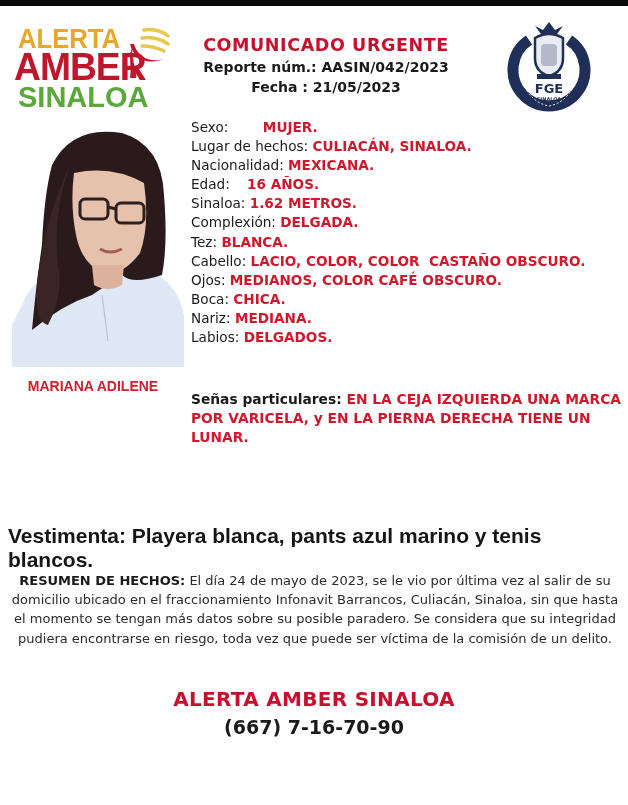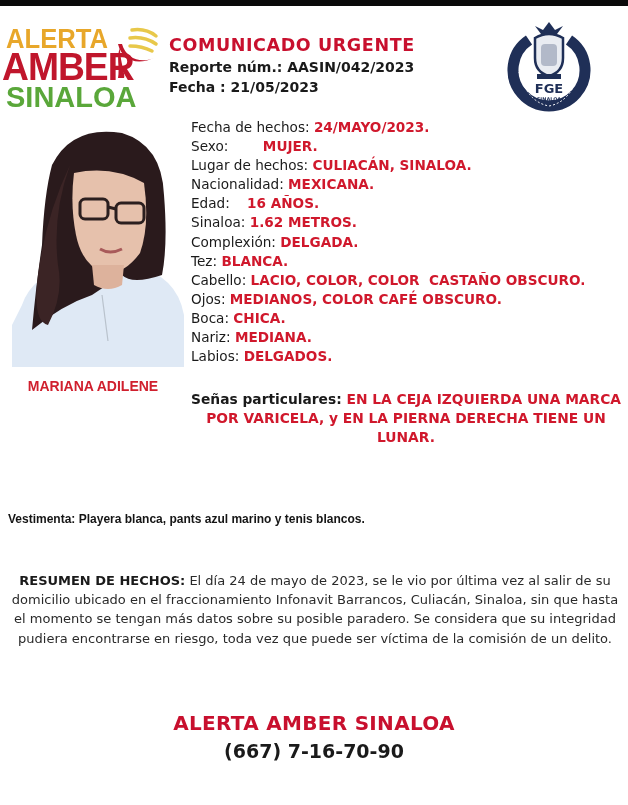--- a/index.html
+++ b/index.html
@@ -2,54 +2,54 @@
 <html><head>
 <meta charset="utf-8">
 <style>
   * { box-sizing: border-box; margin: 0; padding: 0; }
   html, body { width: 628px; height: 805px; background: #ffffff; overflow: hidden; }
   body { position: relative; font-family: "DejaVu Sans", sans-serif; color: #1a1a1a; }
 
   .top-bar { position: absolute; left: 0; top: 0; width: 628px; height: 6px; background: #0a0a0a; }
 
   
-  .amber-logo { position: absolute; left: 2px; top: 24px; width: 160px; height: 90px; }
+  .amber-logo { position: absolute; left: 14px; top: 24px; width: 160px; height: 90px; }
   .amber-logo .l1 { position: absolute; left: 4px; top: 0px; font-family: "Liberation Sans", sans-serif; font-weight: 900; font-size: 27px; color: #e8a72a; letter-spacing: 0px; transform: scaleX(0.95); transform-origin: left; }
   .amber-logo .l2 { position: absolute; left: 0px; top: 22px; font-family: "Liberation Sans", sans-serif; font-weight: 900; font-size: 38px; color: #c0162c; letter-spacing: -1px; transform: scaleX(0.98); transform-origin: left; }
   .amber-logo .l3 { position: absolute; left: 4px; top: 57px; font-family: "Liberation Sans", sans-serif; font-weight: 900; font-size: 29px; color: #5aa73a; letter-spacing: 0px; }
   .amber-logo svg { position: absolute; left: 114px; top: 2px; }
 
   
-  .header { position: absolute; left: 169px; top: 33px; width: 300px; }
+  .header { position: absolute; left: 176px; top: 33px; width: 300px; text-align: center; }
   .header .title { font-family: "DejaVu Sans", sans-serif; font-weight: bold; font-size: 17.5px; color: #c8102e; letter-spacing: 0.6px; line-height: 24px; }
   .header .sub { font-family: "DejaVu Sans", sans-serif; font-weight: bold; font-size: 14px; color: #1a1a1a; line-height: 20px; }
 
   
   .seal { position: absolute; left: 507px; top: 18px; width: 84px; height: 98px; }
 
   
   .photo { position: absolute; left: 12px; top: 125px; width: 172px; height: 242px; overflow: hidden; background: #ffffff; }
 
   .name { position: absolute; left: 2px; top: 376px; width: 182px; text-align: center; font-family: "Liberation Sans", sans-serif; font-weight: bold; font-size: 14px; color: #d0202e; line-height: 20px; }
 
   
   .details { position: absolute; left: 191px; top: 118px; width: 430px; }
   .row { font-size: 13.6px; line-height: 19.1px; color: #1a1a1a; white-space: nowrap; }
   .row .v { color: #d0182c; font-weight: bold; }
 
-  .marks { position: absolute; left: 191px; top: 390px; width: 430px; font-size: 13.8px; line-height: 19px; font-weight: bold; text-align: center; }
+  .marks { position: absolute; left: 191px; top: 390px; width: 430px; font-size: 13.8px; line-height: 19px; font-weight: bold; }
   .marks .k { color: #1a1a1a; }
   .marks .v { color: #d0182c; }
 
-  .clothing { position: absolute; left: 8px; top: 512px; width: 610px; font-family: "Liberation Sans", sans-serif; font-weight: bold; font-size: 12px; color: #151515; }
+  .clothing { position: absolute; left: 8px; top: 524px; width: 610px; font-family: "Liberation Sans", sans-serif; font-weight: bold; font-size: 21px; color: #151515; }
 
   .summary { position: absolute; left: 8px; top: 571px; width: 614px; font-size: 13px; line-height: 19.2px; color: #2a2a2a; text-align: center; }
   .summary .k { font-weight: bold; color: #1a1a1a; }
 
-  .footer { position: absolute; left: 0; top: 708px; width: 628px; text-align: center; }
+  .footer { position: absolute; left: 0; top: 684px; width: 628px; text-align: center; }
   .footer .t { font-weight: bold; font-size: 20px; color: #c8102e; line-height: 30px; letter-spacing: 0.3px; }
   .footer .p { font-weight: bold; font-size: 19px; color: #1a1a1a; line-height: 27px; }
 </style>
 </head>
 <body>
 
 <div class="top-bar"></div>
 
 <div class="amber-logo">
   <div class="l1">ALERTA</div>
@@ -107,21 +107,20 @@
 
     <path d="M90 170 L96 216" stroke="#b9c2cc" stroke-width="1.2"></path>
   </svg>
 </div>
 
 <div class="name">
   <div>MARIANA ADILENE</div>
 </div>
 
 <div class="details">
-  <div class="row"><span>Fecha de hechos: </span><span class="v">24/MAYO/2023.</span></div>
   <div class="row" style="white-space:pre"><span>Sexo:        </span><span class="v">MUJER.</span></div>
   <div class="row"><span>Lugar de hechos: </span><span class="v">CULIACÁN, SINALOA.</span></div>
   <div class="row"><span>Nacionalidad: </span><span class="v">MEXICANA.</span></div>
   <div class="row" style="white-space:pre"><span>Edad:    </span><span class="v">16 AÑOS.</span></div>
   <div class="row"><span>Sinaloa: </span><span class="v">1.62 METROS.</span></div>
   <div class="row"><span>Complexión: </span><span class="v">DELGADA.</span></div>
   <div class="row"><span>Tez: </span><span class="v">BLANCA.</span></div>
   <div class="row" style="white-space:pre"><span>Cabello: </span><span class="v">LACIO, COLOR, COLOR  CASTAÑO OBSCURO.</span></div>
   <div class="row"><span>Ojos: </span><span class="v">MEDIANOS, COLOR CAFÉ OBSCURO.</span></div>
   <div class="row"><span>Boca: </span><span class="v">CHICA.</span></div>

